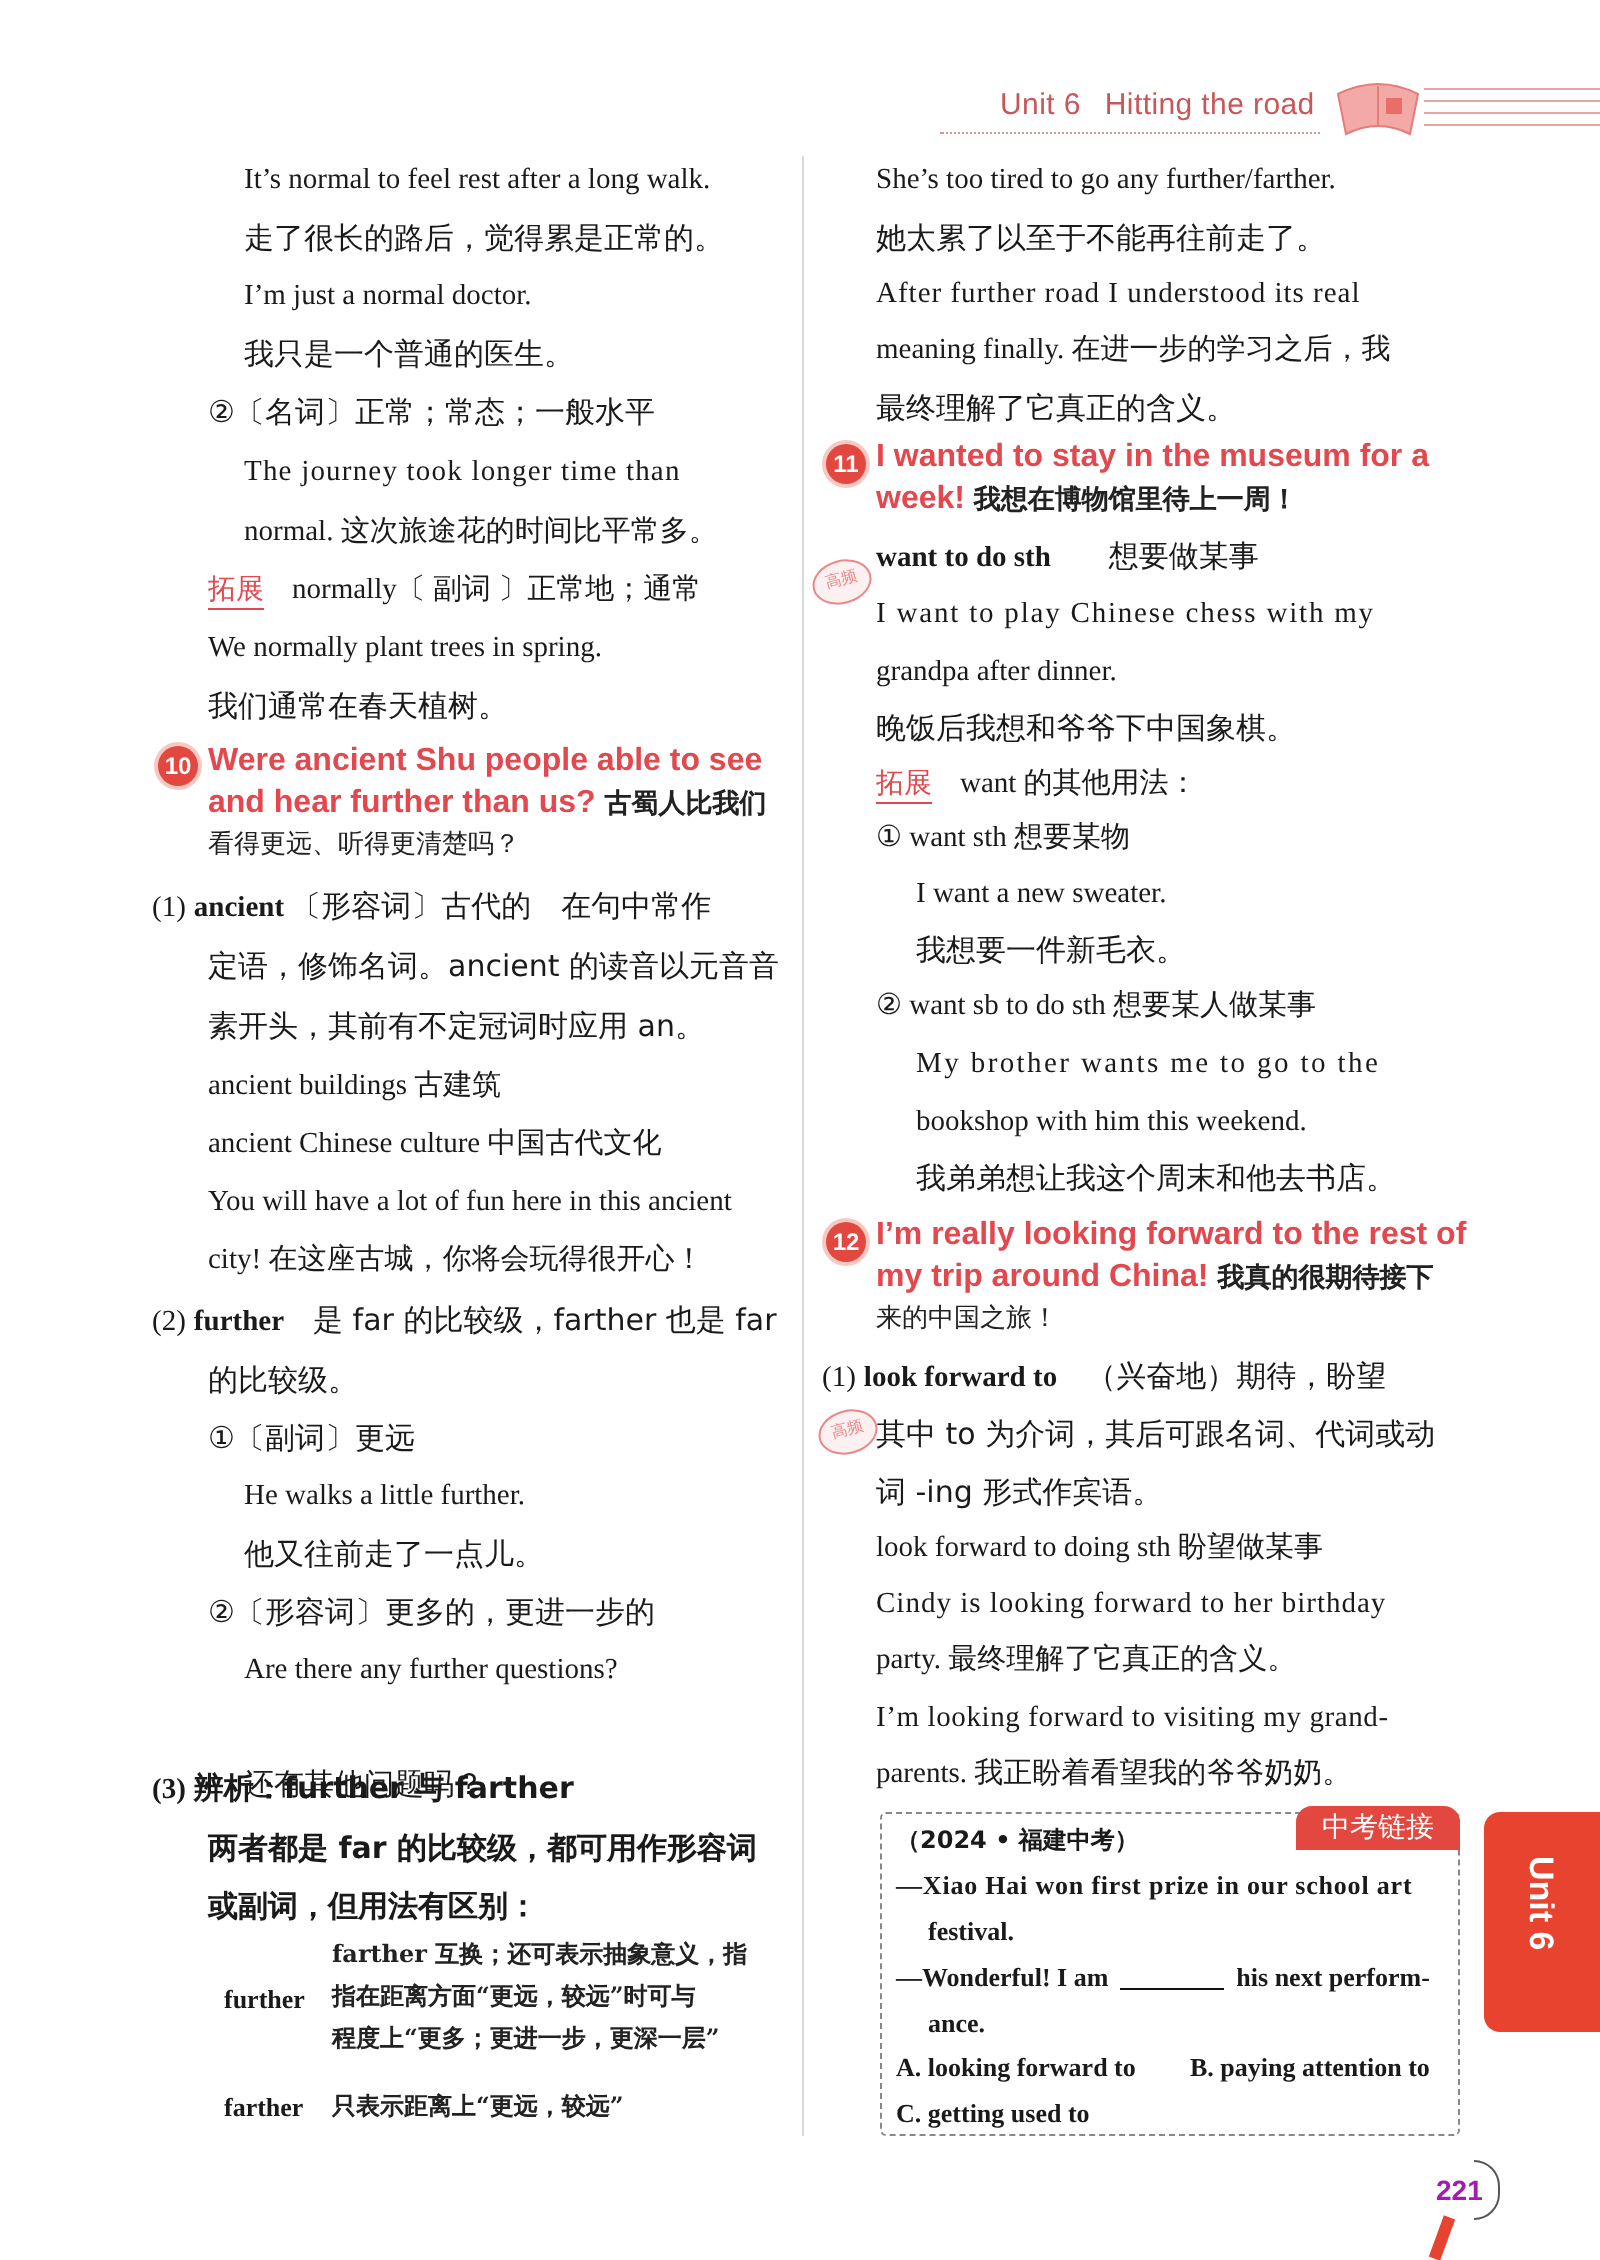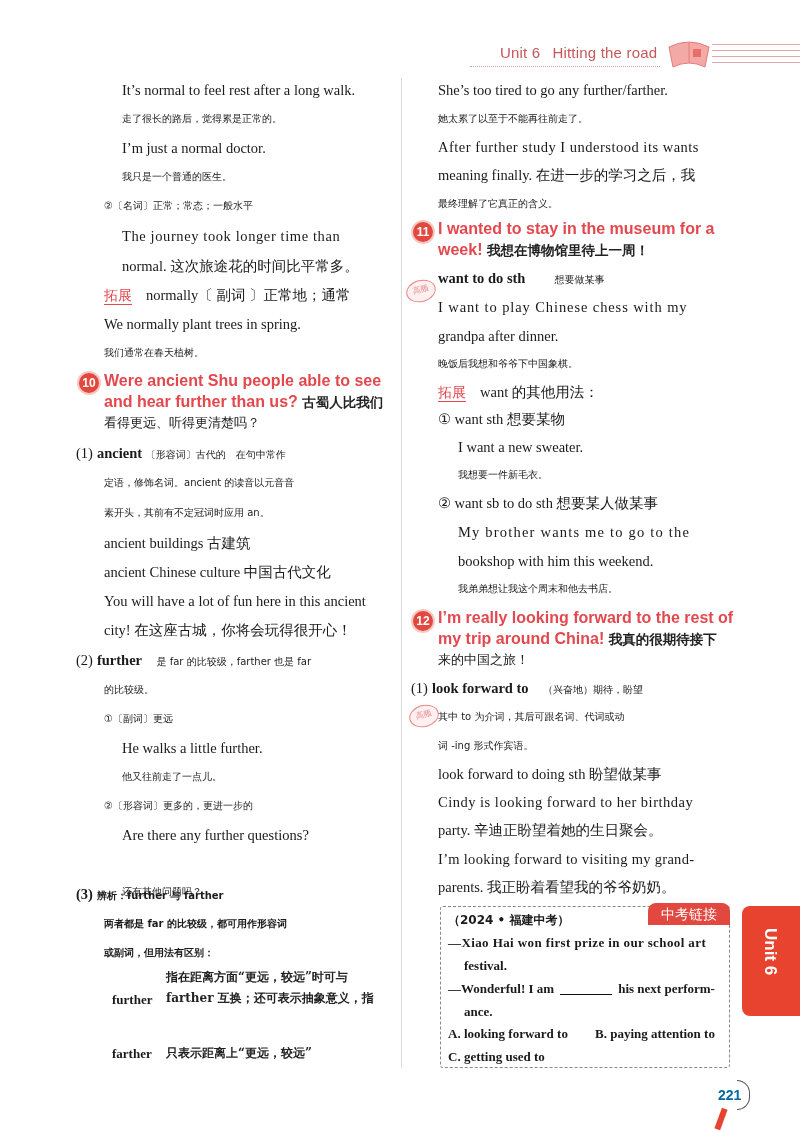--- a/index.html
+++ b/index.html
@@ -16,21 +16,21 @@
   .header-title .sep { display: inline-block; width: 12px; }
   .header-dots {
     left: 470px; top: 66px; width: 190px; border-bottom: 1px dotted #d59a9b;
   }
   .header-emblem { left: 665px; top: 37px; width: 48px; height: 34px; }
   .header-lines { left: 712px; top: 44px; width: 88px; height: 24px; }
   .header-lines i { display:block; height:1px; background:#e5a4a5; margin-bottom:5px; }
   .col-divider { left: 401px; top: 78px; width: 1px; height: 990px; background: #d9d9d9; }
 
   .line { position: absolute; font-size: 14.5px; line-height: 20px; white-space: nowrap; }
-  .zh { font-family: "DejaVu Sans", sans-serif; font-size: 10px; }
+  .zh { font-family: "DejaVu Sans", sans-serif; font-size: 15px; }
   .b { font-weight: bold; }
   .red-head {
     font-family: "Liberation Sans", "DejaVu Sans", sans-serif; color: #e2484d; font-size: 16px; font-weight: bold;
   }
   .red-head .zh-inline { color: #222; font-family: "DejaVu Sans", sans-serif; font-size: 13.5px; }
   .small-zh { font-family: "DejaVu Sans", sans-serif; font-size: 13px; color: #222; }
   .num-badge {
     position: absolute; width: 20px; height: 20px; border-radius: 50%;
     background: #e2483f; color: #fff; font-family: "Liberation Sans", sans-serif;
     font-size: 12px; font-weight: bold; text-align: center; line-height: 20px;
@@ -65,21 +65,21 @@
   .unit-tab {
     left: 742px; top: 906px; width: 58px; height: 110px; background: #e8432f;
     border-radius: 8px 0 0 8px;
   }
   .unit-tab-text {
     position: absolute; left: 14px; top: 86px; transform: rotate(90deg); transform-origin: left top;
     color: #fff; font-family: "Liberation Sans", sans-serif; font-size: 17px; font-weight: bold;
     white-space: nowrap; left: 38px; top: 22px;
   }
   .page-num {
-    left: 718px; top: 1087px; font-family: "Liberation Sans", sans-serif; font-size: 14px; font-weight: bold; color: #0369a1;
+    left: 718px; top: 1087px; font-family: "Liberation Sans", sans-serif; font-size: 14px; font-weight: bold; color: #a21caf;
   }
   .page-arc {
     left: 737px; top: 1080px; width: 12px; height: 28px; border: 1px solid #555;
     border-left: none; border-radius: 0 14px 14px 0;
   }
   .page-mark {
     left: 718px; top: 1108px; width: 6px; height: 22px; background: #e8432f; transform: rotate(20deg);
   }
 </style>
 </head>
@@ -144,29 +144,30 @@
 <div class="line" style="left:122px;top:825px">Are there any further questions?</div>
 <div class="line zh" style="left:122px;top:882px">还有其他问题吗？</div>
 
 <div class="line b" style="left:76px;top:884px">
   <span>(3)</span><span class="zh b" style="margin-left:4px">辨析：further 与 farther</span>
 </div>
 <div class="line zh b" style="left:104px;top:914px">两者都是 far 的比较级，都可用作形容词</div>
 <div class="line zh b" style="left:104px;top:943px">或副词，但用法有区别：</div>
 <div class="cmp-label" style="left:112px;top:992px">further</div>
 <div class="cmp-desc" style="left:166px;top:967px;white-space:nowrap">
+  <div>farther 互换；还可表示抽象意义，指</div>
   <div>指在距离方面“更远，较远”时可与</div>
-  <div>farther 互换；还可表示抽象意义，指</div>
+  <div>程度上“更多；更进一步，更深一层”</div>
 </div>
 <div class="cmp-label" style="left:112px;top:1046px">farther</div>
 <div class="cmp-desc" style="left:166px;top:1043px;white-space:nowrap">只表示距离上“更远，较远”</div>
 
 <div class="line" style="left:438px;top:80px">She’s too tired to go any further/farther.</div>
 <div class="line zh" style="left:438px;top:109px">她太累了以至于不能再往前走了。</div>
-<div class="line" style="left:438px;top:137px;letter-spacing:0.5px">After further study I understood its wants</div>
+<div class="line" style="left:438px;top:137px;letter-spacing:0.5px">After further road I understood its real</div>
 <div class="line" style="left:438px;top:165px">meaning finally. 在进一步的学习之后，我</div>
 <div class="line zh" style="left:438px;top:194px">最终理解了它真正的含义。</div>
 
 <div class="num-badge" style="left:413px;top:222px">11</div>
 <div class="line red-head" style="left:438px;top:219px">I wanted to stay in the museum for a</div>
 <div class="line red-head" style="left:438px;top:240px">
   <span>week!</span> <span class="zh-inline">我想在博物馆里待上一周！</span>
 </div>
 
 <div class="stamp" style="left:406px;top:280px">高频</div>
@@ -195,21 +196,21 @@
 <div class="line small-zh" style="left:438px;top:650px">来的中国之旅！</div>
 
 <div class="line" style="left:411px;top:678px">
   <span>(1)</span><span class="b" style="margin-left:4px">look forward to</span>　<span class="zh">（兴奋地）期待，盼望</span>
 </div>
 <div class="stamp" style="left:409px;top:705px">高频</div>
 <div class="line zh" style="left:438px;top:707px">其中 to 为介词，其后可跟名词、代词或动</div>
 <div class="line zh" style="left:438px;top:736px">词 -ing 形式作宾语。</div>
 <div class="line" style="left:438px;top:764px">look forward to doing sth 盼望做某事</div>
 <div class="line" style="left:438px;top:792px;letter-spacing:0.5px">Cindy is looking forward to her birthday</div>
-<div class="line" style="left:438px;top:820px">party. 辛迪正盼望着她的生日聚会。</div>
+<div class="line" style="left:438px;top:820px">party. 最终理解了它真正的含义。</div>
 <div class="line" style="left:438px;top:849px;letter-spacing:0.3px">I’m looking forward to visiting my grand-</div>
 <div class="line" style="left:438px;top:877px">parents. 我正盼着看望我的爷爷奶奶。</div>
 
 <div class="abs exam-box"></div>
 <div class="abs exam-tab">中考链接</div>
 <div class="exam-line zh" style="left:448px;top:911px;font-size:12px">（2024 • 福建中考）</div>
 <div class="exam-line" style="left:448px;top:934px;letter-spacing:0.4px">—Xiao Hai won first prize in our school art</div>
 <div class="exam-line" style="left:464px;top:957px">festival.</div>
 <div class="exam-line" style="left:448px;top:980px">
   <span>—Wonderful! I am</span><span class="blank"></span><span>his next perform-</span>

